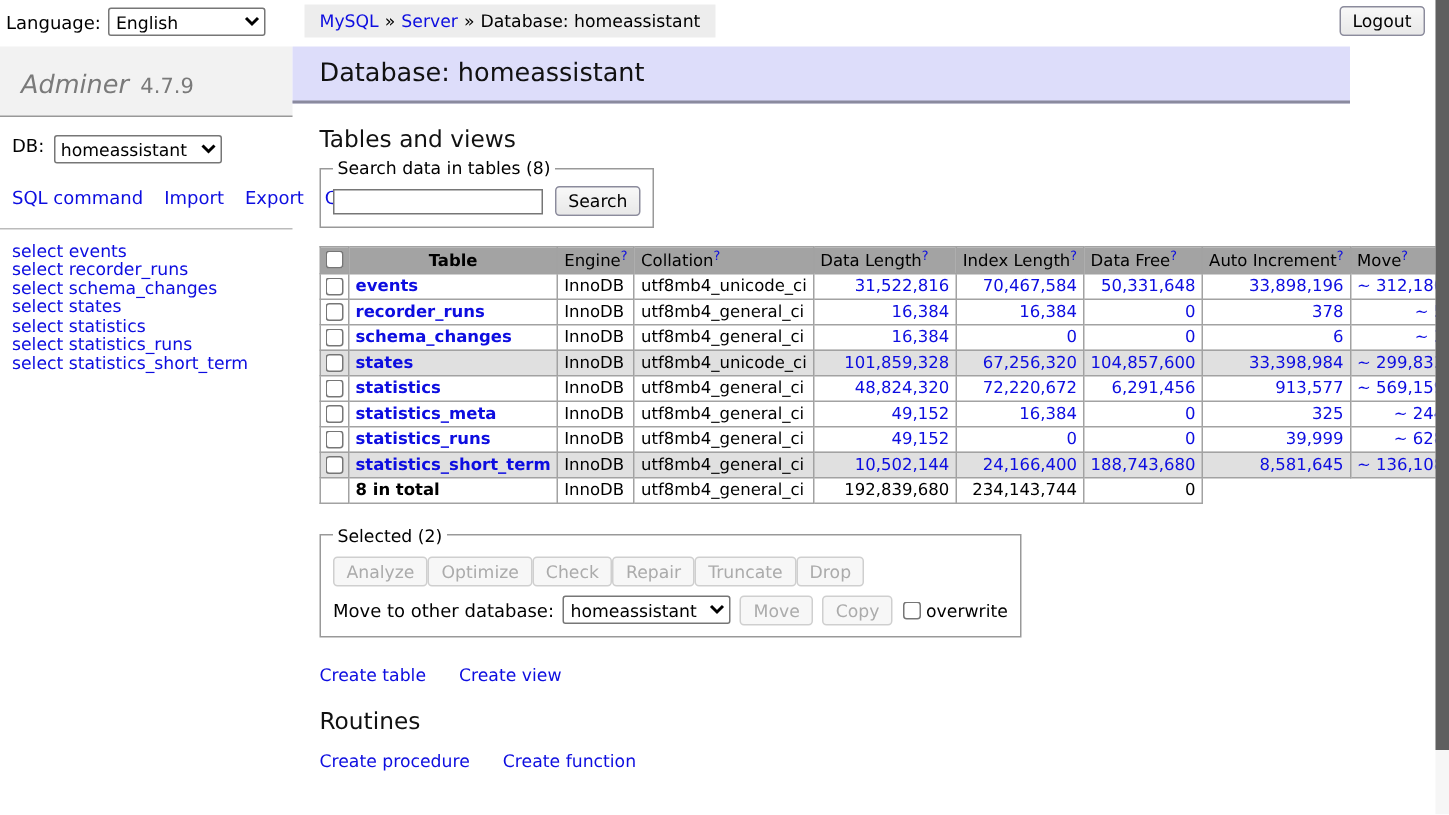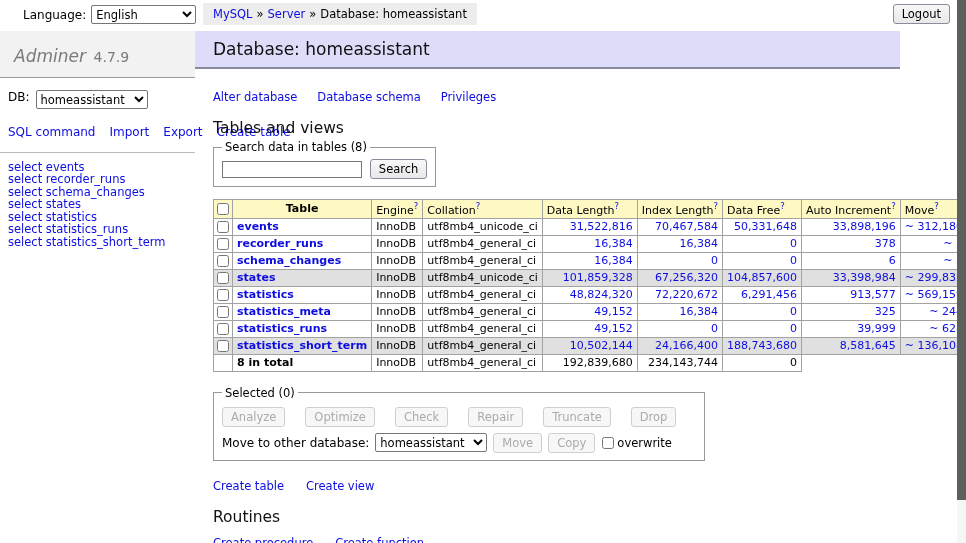--- a/index.html
+++ b/index.html
@@ -9,21 +9,21 @@
     background:#fff; font-family:"DejaVu Sans","Liberation Sans",sans-serif;
     font-size:12px; color:#000;
   }
   a { color:#0d0de0; text-decoration:none; cursor:pointer; }
 
   
   .scrollbar { position:absolute; top:0; right:0; width:9px; height:543px; background:#f6f6f6; }
   .scrollbar .thumb { position:absolute; top:0; left:0; width:9px; height:500px; background:#5f5f5f; }
 
   
-  .lang-row { position:absolute; top:5px; left:23px; display:flex; align-items:center; gap:5px; }
+  .lang-row { position:absolute; top:5px; left:4px; display:flex; align-items:center; gap:5px; }
   .logout-btn { position:absolute; top:4px; right:16px; }
 
   select {
     font-family:inherit; font-size:11.5px; height:19px;
     border:1px solid #767676; background:#fff; border-radius:2px;
   }
   .lang-row select { width:105px; }
 
   button {
     font-family:inherit; font-size:11.5px; color:#000;
@@ -72,42 +72,42 @@
     vertical-align:middle;
   }
   .search-fs button { margin-left:4px; vertical-align:middle; }
 
   
   table { border-collapse:collapse; margin-top:12px; font-size:11px; }
   th, td {
     border:1px solid #a2a2a2; padding:1px 4px; height:17px;
     white-space:nowrap; font-weight:normal; text-align:left; background:#fff;
   }
-  thead th, thead td { background:#fef9c3; }
+  thead th, thead td { background:#a3a3a3; }
   thead th.col-table { font-weight:bold; text-align:center; min-width:112px; }
   td.c-check, thead td.c-check { width:18px; text-align:center; padding:0 2px; }
   td.c-name a { font-weight:bold; }
   td.c-name { min-width:112px; }
   td.c-engine { min-width:38px; }
   td.c-coll { min-width:98px;margin-left:10px; }
   td.num { text-align:right; }
   td.c-dlen { min-width:62px;padding-left:20px; } td.c-ilen { min-width:66px; }
   td.c-dfree { min-width:58px; } td.c-ainc { min-width:76px; }
   td.c-rows { min-width:52px; } td.c-comment { min-width:50px; }
   tr.hl td { background:#e0e0e0; }
   tr.total td { font-weight:normal; }
   tr.total td.c-name { font-weight:bold; }
   sup.help { font-size:8.5px; }
   sup.help a { color:#0d0de0; }
   input[type=checkbox] { width:12px; height:12px; margin:1px; vertical-align:middle; }
 
   
   .selected-fs { margin-top:14px; }
   .selected-fs .btn-row { margin:2px 0 6px 0; }
-  .selected-fs .btn-row button { margin-right:20px; }
+  .selected-fs .btn-row button { margin-right:0; }
   .move-row { display:flex; align-items:center; gap:6px; font-size:12px; }
   .move-row select { width:112px; }
   .move-row .ow { display:flex; align-items:center; gap:2px; font-size:11.5px; }
 
   .create-links { margin:18px 0 0 0; font-size:11.5px; }
   .create-links a { margin-right:22px; }
   .routine-links { margin:10px 0 0 0; font-size:11.5px; }
   .routine-links a { margin-right:22px; }
 </style>
 </head>
@@ -144,21 +144,20 @@
       <a>select statistics_short_term</a>
     </div>
 </aside>
 
 <main class="main">
   <div class="breadcrumb"><a>MySQL</a><span class="sep">»</span><a>Server</a><span class="sep">»</span><span>Database: homeassistant</span></div>
 
   <h2 class="page-title">Database: homeassistant</h2>
 
   <div class="content">
-    <p class="nav-links"><a>Alter database</a><a>Database schema</a><a>Privileges</a></p>
 
     <h3>Tables and views</h3>
 
     <fieldset class="search-fs">
       <legend>Search data in tables (8)</legend>
       <input type="text" value="" style="">
       <button>Search</button>
     </fieldset>
 
     <table>
@@ -279,21 +278,21 @@
             <td class="c-engine">InnoDB</td>
             <td class="c-coll">utf8mb4_general_ci</td>
             <td class="c-dlen num">192,839,680</td>
             <td class="c-ilen num">234,143,744</td>
             <td class="c-dfree num">0</td>
           </tr>
         </tbody>
     </table>
 
     <fieldset class="selected-fs">
-      <legend>Selected (0)</legend>
+      <legend>Selected (2)</legend>
       <div class="btn-row"><button disabled="">Analyze</button><button disabled="">Optimize</button><button disabled="">Check</button><button disabled="">Repair</button><button disabled="">Truncate</button><button disabled="">Drop</button></div>
       <div class="move-row">
         <span>Move to other database:</span>
         <select>
           <option>homeassistant</option>
         </select>
         <button disabled="">Move</button>
         <button disabled="">Copy</button>
         <span class="ow">
           <input type="checkbox" style="">

